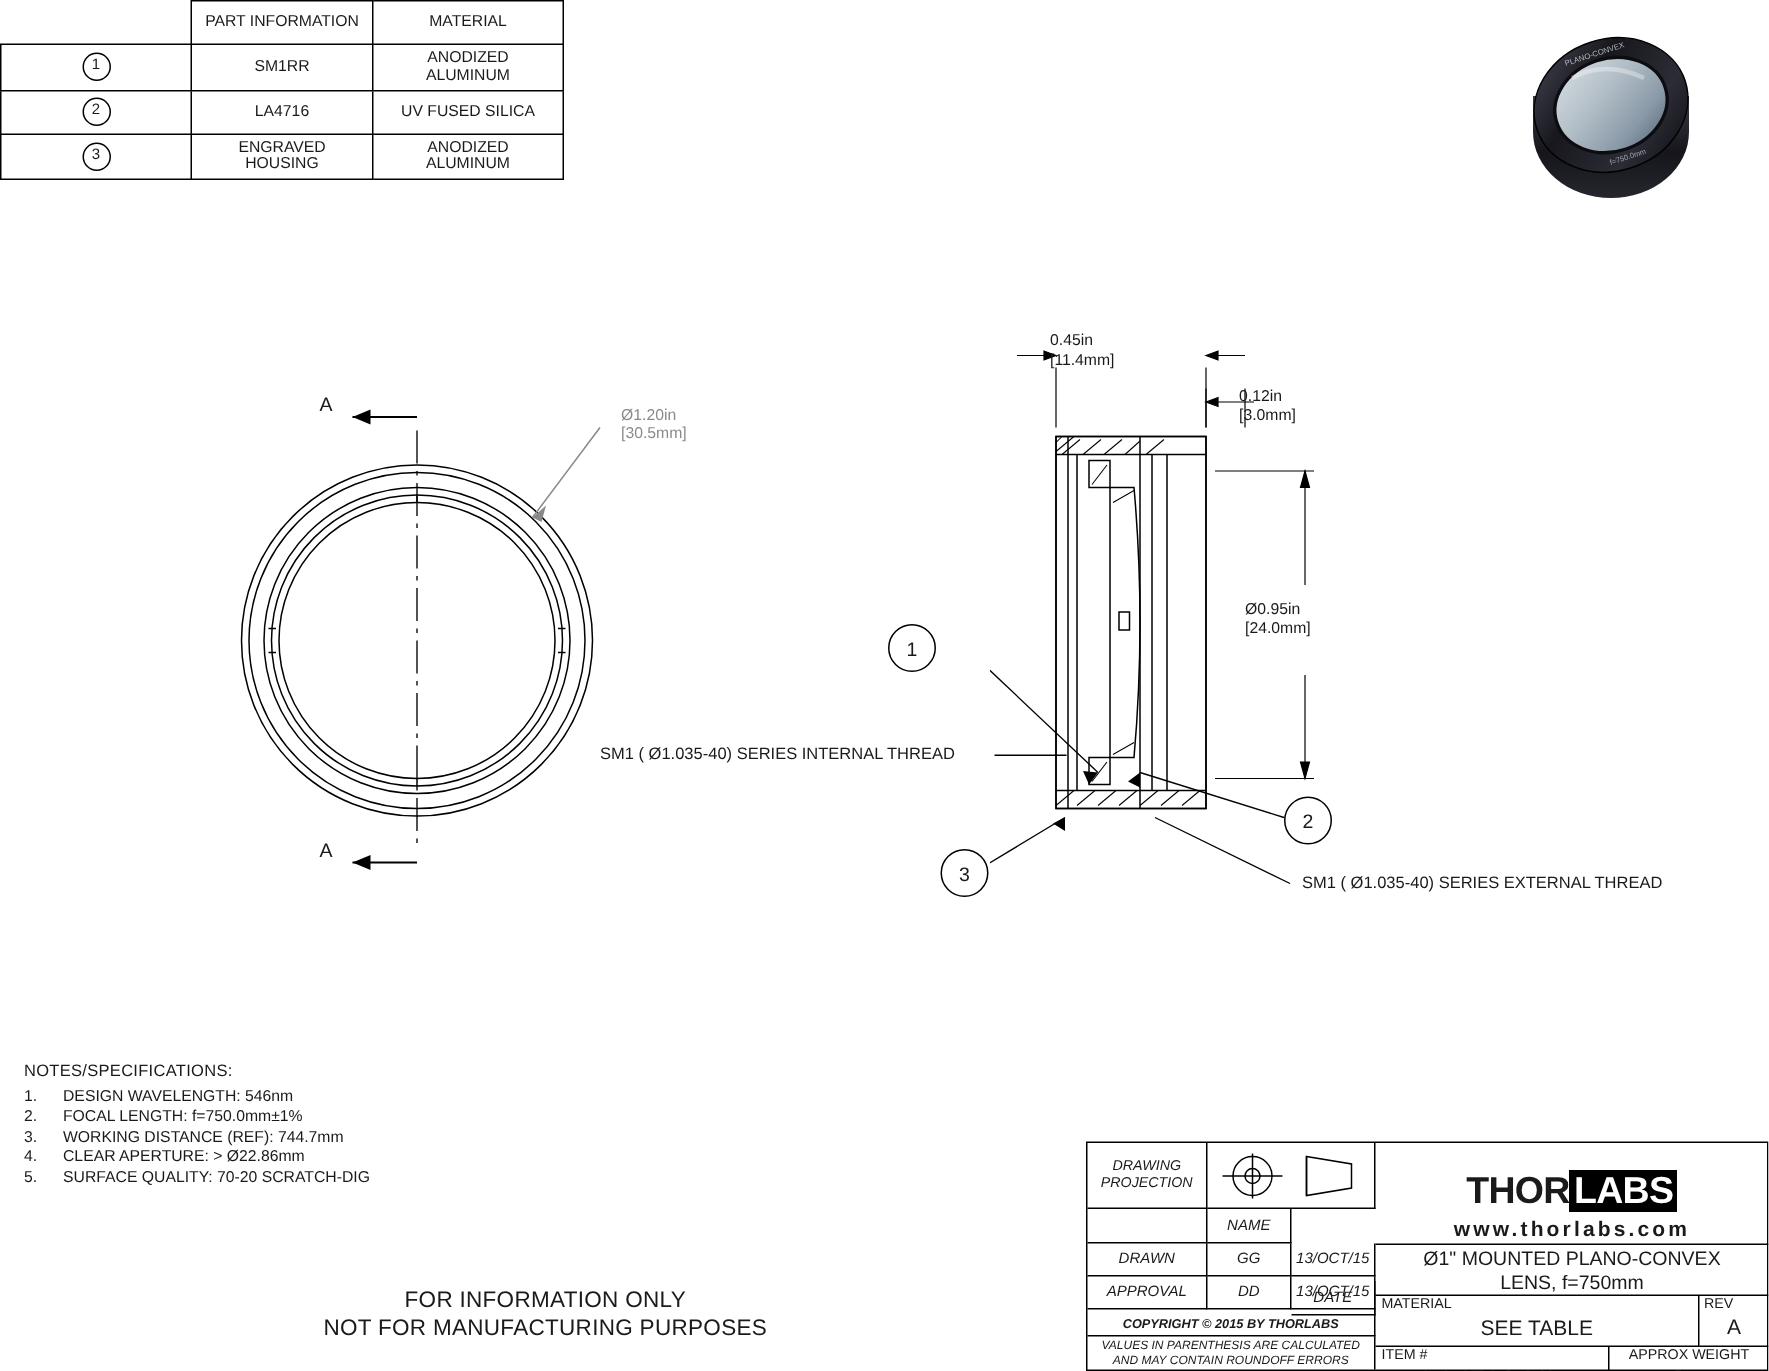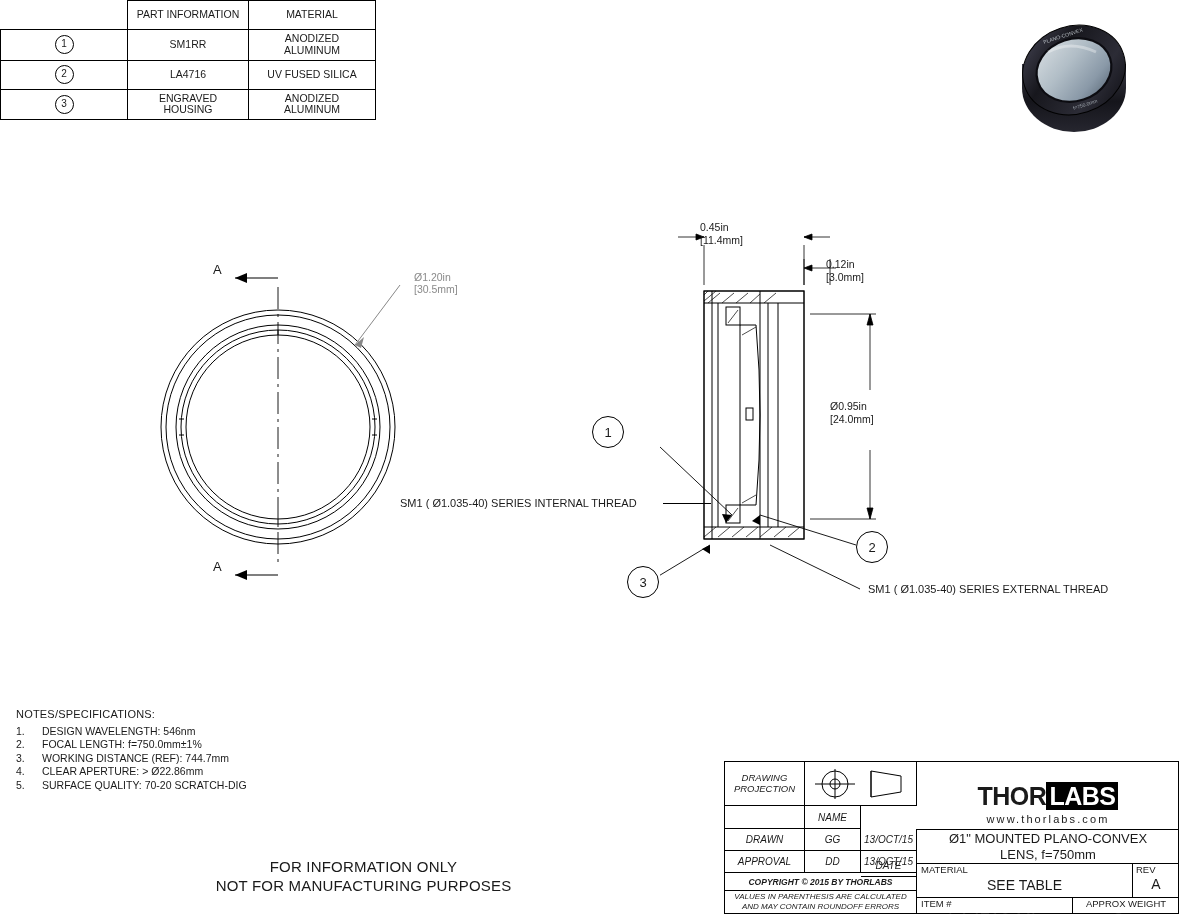--- a/index.html
+++ b/index.html
@@ -78,21 +78,21 @@
   .ctr { display:flex; align-items:center; justify-content:center; text-align:center; }
   .lbl { font-size:9.5px; line-height:1.15; }
 
   .thorlabs-logo {
     font-size:25px;
     font-weight:bold;
     letter-spacing:-0.5px;
     line-height:1;
   }
   .thorlabs-logo .labs { color:#ffffff; background:#000; padding:0 3px; }
-  .thorlabs-url { font-size:11px; letter-spacing:2.1px; margin-top:4px; }
+  .thorlabs-url { font-size:14px; letter-spacing:2.1px; margin-top:4px;font-weight:bold; }
 
   .copyright { font-size:8.5px; font-weight:bold; }
   .paren-note { font-size:8px; line-height:1.25; }
 
   .dim-txt { font-size:10.5px; line-height:1.2; }
 
   .photo-wrap { position:absolute; left:1010px; top:18px; width:140px; height:130px; }
   .bubble {
     position:absolute; width:30px; height:30px;
     border:1px solid #000; border-radius:50%;

